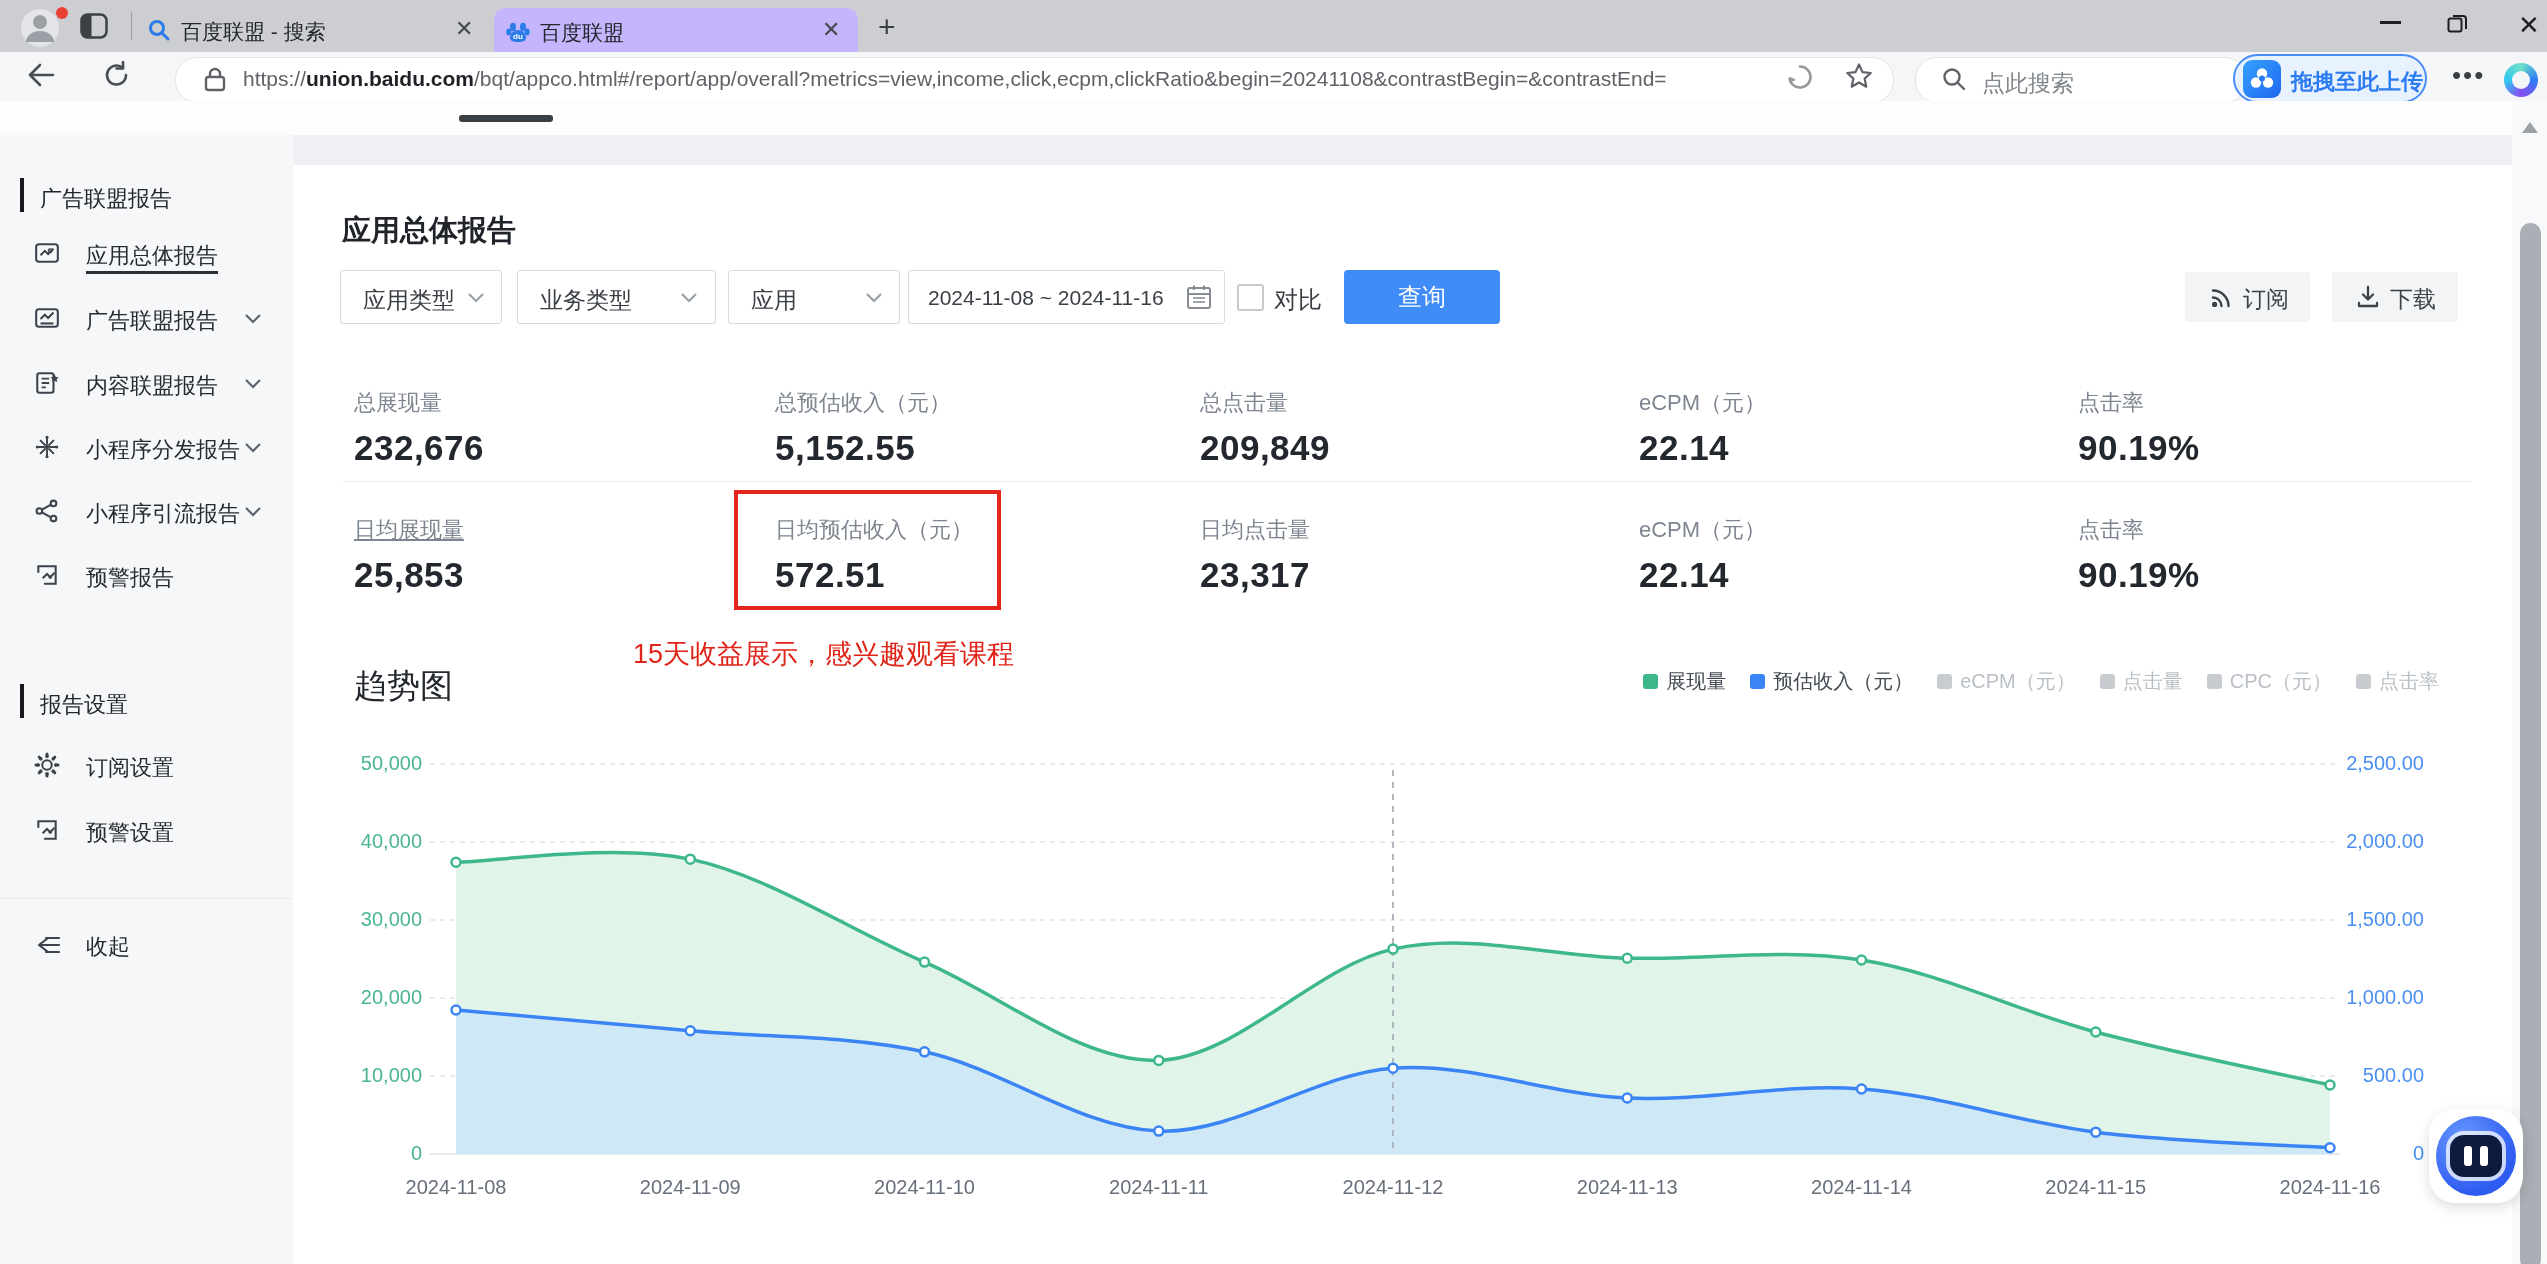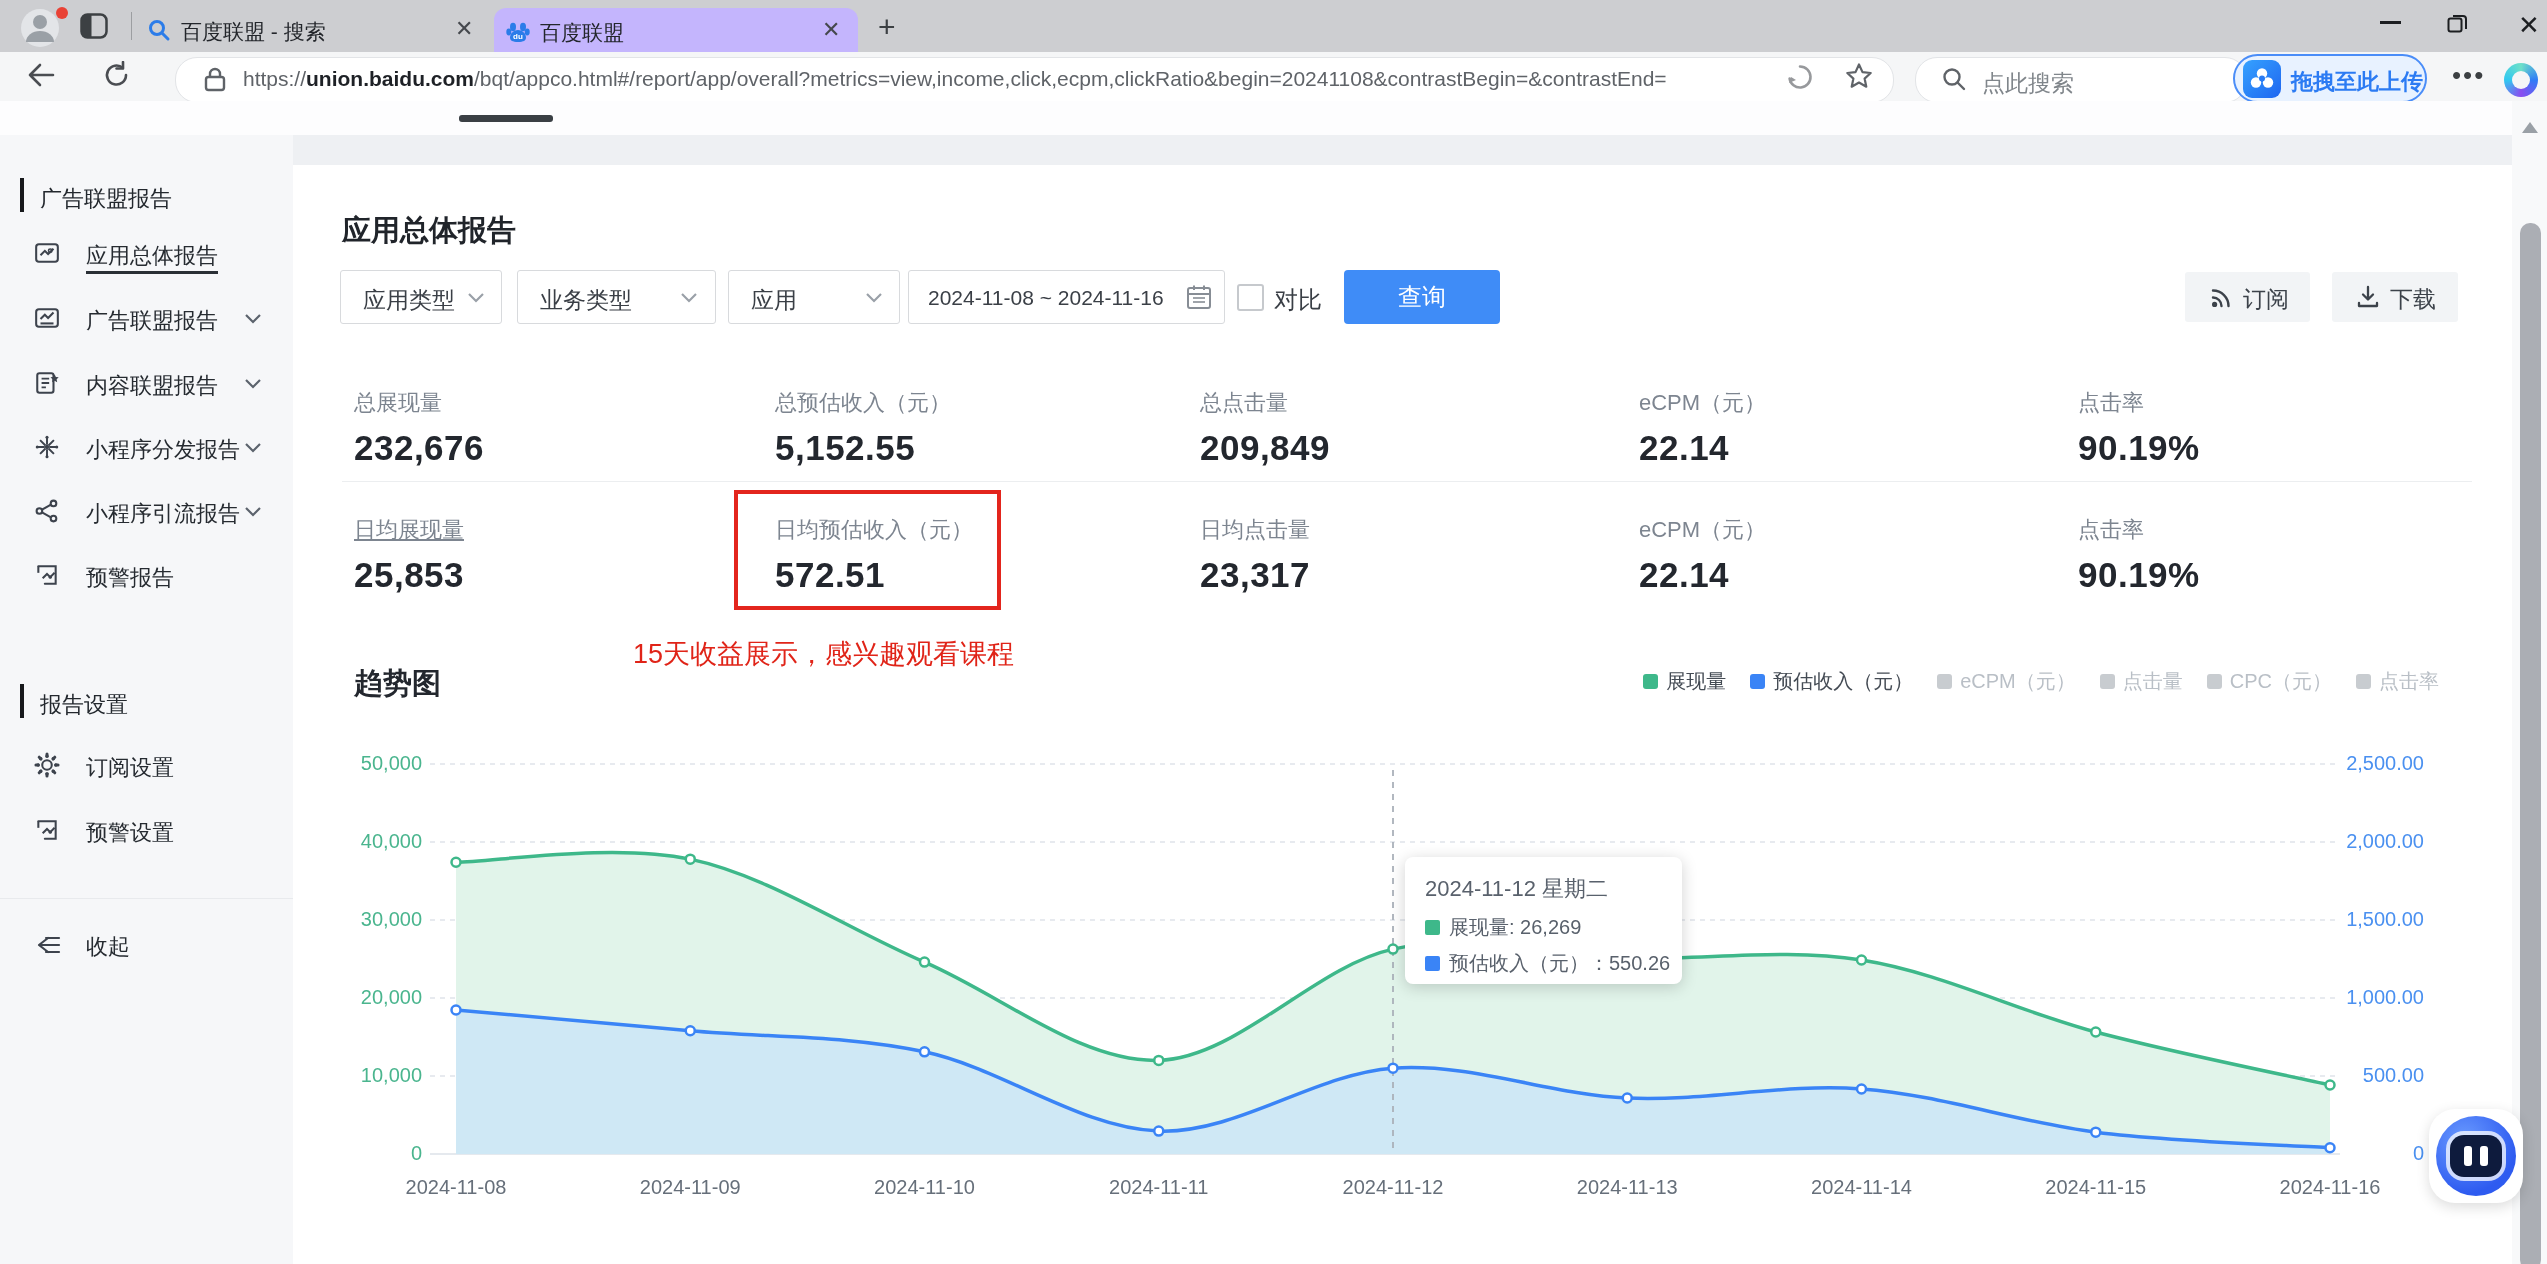--- a/index.html
+++ b/index.html
@@ -33,21 +33,21 @@
   
   .page-title{font-size:29px;font-weight:700;color:#20242a;}
   .selbox{border:1px solid #d8dadd;border-radius:3px;background:#fff;box-sizing:border-box;height:54px;}
   .seltext{font-size:23px;color:#3a3f46;white-space:nowrap;}
   .querybtn{background:#3f8cf7;border-radius:4px;color:#fff;font-size:24px;}
   .graybtn{background:#f2f4f6;border-radius:3px;font-size:23px;color:#3c424a;}
   .stat-label{font-size:22px;color:#7d8590;white-space:nowrap;}
   .stat-value{font-size:35px;font-weight:700;color:#23272e;white-space:nowrap;letter-spacing:0.5px;}
   .redbox{left:734px;top:490px;width:267px;height:120px;border:4px solid #e3251d;box-sizing:border-box;}
   .rednote{font-size:27px;color:#e02418;white-space:nowrap;}
-  .chart-title{font-size:29px;font-weight:700;color:#23272e;}
+  .chart-title{font-size:33px;font-weight:400;color:#23272e;}
   .legend-item{display:flex;align-items:center;margin-right:24px;}
   .legend-sq{width:15px;height:15px;border-radius:3px;margin-right:8px;}
   .legend-label{font-size:20px;white-space:nowrap;}
   .axis-l{font-size:20px;color:#4ab58e;text-align:right;width:90px;}
   .axis-r{font-size:20px;color:#4a90f0;text-align:right;width:90px;}
   .axis-x{font-size:20px;color:#666f7a;text-align:center;width:160px;}
   .tooltip{left:1405px;top:857px;width:277px;height:127px;background:#fff;border-radius:8px;
      box-shadow:0 3px 16px rgba(0,0,0,0.18);z-index:30;}
   .tt-title{font-size:22px;color:#59616c;}
   .tt-row{display:flex;align-items:center;margin-top:9px;}
@@ -436,33 +436,20 @@
       <div class="axis-x" style="position:absolute;left:610.25px;top:1176px;">2024-11-09</div>
       <div class="axis-x" style="position:absolute;left:844.5px;top:1176px;">2024-11-10</div>
       <div class="axis-x" style="position:absolute;left:1078.75px;top:1176px;">2024-11-11</div>
       <div class="axis-x" style="position:absolute;left:1313px;top:1176px;">2024-11-12</div>
       <div class="axis-x" style="position:absolute;left:1547.25px;top:1176px;">2024-11-13</div>
       <div class="axis-x" style="position:absolute;left:1781.5px;top:1176px;">2024-11-14</div>
       <div class="axis-x" style="position:absolute;left:2015.75px;top:1176px;">2024-11-15</div>
       <div class="axis-x" style="position:absolute;left:2250px;top:1176px;">2024-11-16</div>
     </div>
 
-  <div class="abs tooltip">
-    <div class="abs tt-title" style="left:20px;top:17px;">2024-11-12 星期二</div>
-    <div id="tt-rows" class="abs" style="left:20px;top:48px;">
-        <div class="tt-row">
-          <span class="tt-sq" style="background: rgb(62, 184, 138);"></span>
-          <span class="tt-text">展现量: 26,269</span>
-        </div>
-        <div class="tt-row">
-          <span class="tt-sq" style="background: rgb(58, 132, 246);"></span>
-          <span class="tt-text">预估收入（元）：550.26</span>
-        </div>
-      </div>
-  </div>
 
   <div class="abs assistant">
     <div class="abs" style="left:7px;top:7px;width:80px;height:80px;border-radius:50%;background:radial-gradient(circle at 35% 30%,#6a9bff,#2e5bf0 70%);"></div>
     <div class="abs" style="left:21px;top:26px;width:52px;height:42px;border-radius:14px;background:#0e1b3d;box-shadow:0 0 0 4px rgba(255,255,255,0.75);">
       <div class="abs" style="left:14px;top:11px;width:8px;height:20px;background:#fff;border-radius:3px;"></div>
       <div class="abs" style="left:30px;top:11px;width:8px;height:20px;background:#fff;border-radius:3px;"></div>
     </div>
   </div>
 </div>
 

